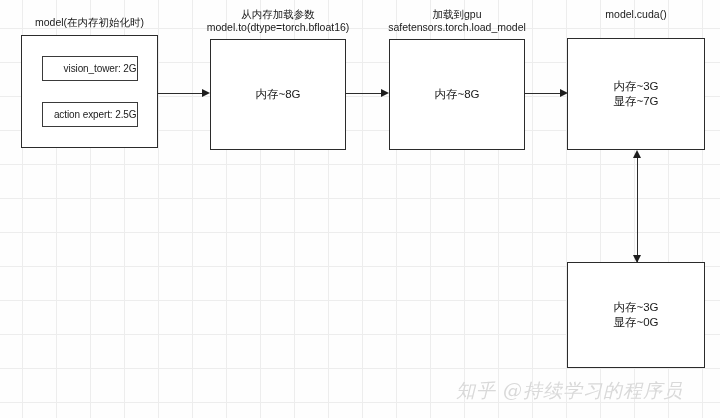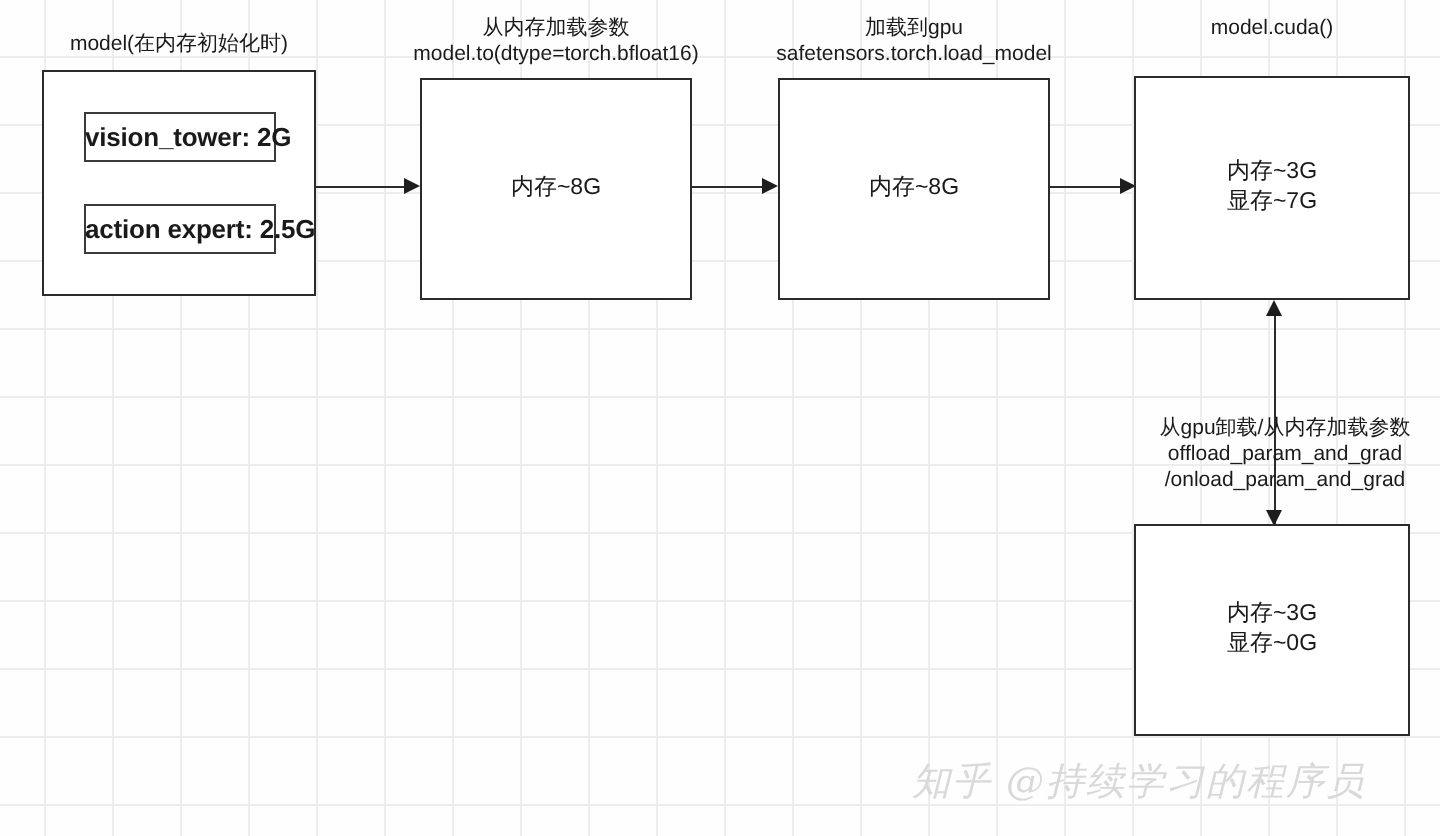--- a/index.html
+++ b/index.html
@@ -38,25 +38,24 @@
     justify-content: space-evenly;
   }
   .inner-box {
     border: 1.4px solid #3a3a3a;
     background: #ffffff;
     box-sizing: border-box;
     width: 96px;
     height: 25px;
     display: flex;
     align-items: center;
-    justify-content: flex-start;
-    font-size: 13px;
+    justify-content: flex-end;
+    font-size: 10px;
     white-space: nowrap;
     letter-spacing: -0.1px;
-    font-weight: bold;
   }
   .box-text {
     font-size: 11.5px;
     line-height: 15px;
     text-align: center;
     white-space: nowrap;
   }
 
   
   .caption {
@@ -180,25 +179,20 @@
     <div class="box-text">
       <div>内存~3G</div>
       <div>显存~7G</div>
     </div>
   </div>
 
   <div class="v-line" style="left:637px; top:152px; height:110px;"></div>
   <div class="arrow-up" style="left:632.5px; top:150px;"></div>
   <div class="arrow-down" style="left:632.5px; top:255px;"></div>
 
-  <div class="edge-label" style="left:565px; top:208px; width:155px;">
-    <div>从gpu卸载/从内存加载参数</div>
-    <div>offload_param_and_grad</div>
-    <div>/onload_param_and_grad</div>
-  </div>
 
   <div class="box" style="left:567px; top:262px; width:138px; height:106px;">
     <div class="box-text">
       <div>内存~3G</div>
       <div>显存~0G</div>
     </div>
   </div>
 
   <div class="watermark" style="left:456px; top:378px;">知乎 @持续学习的程序员</div>
 

